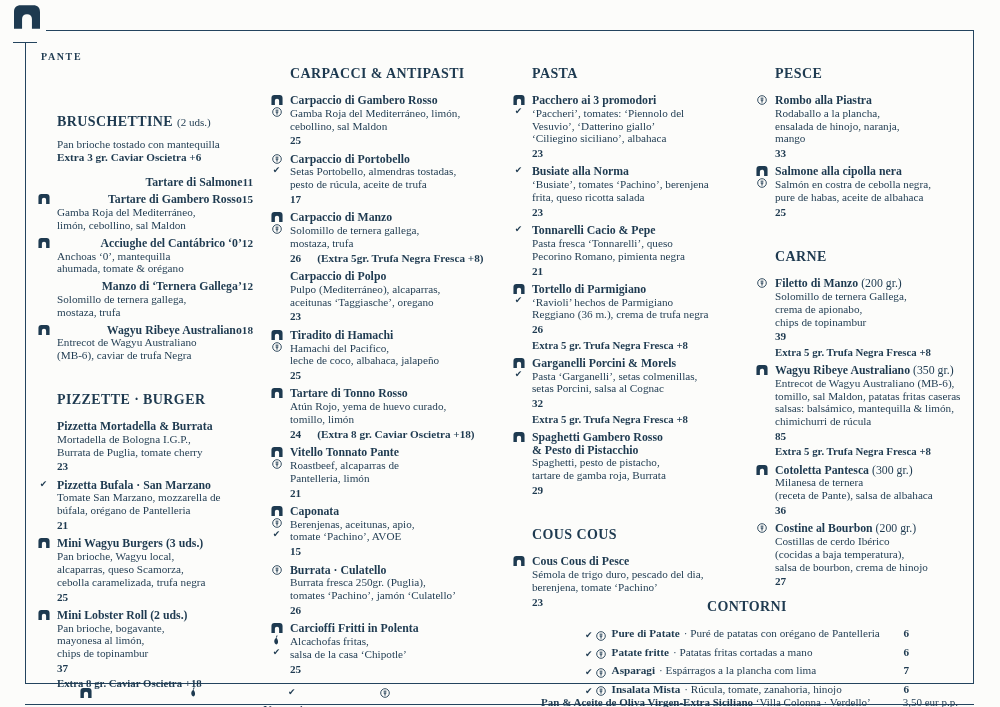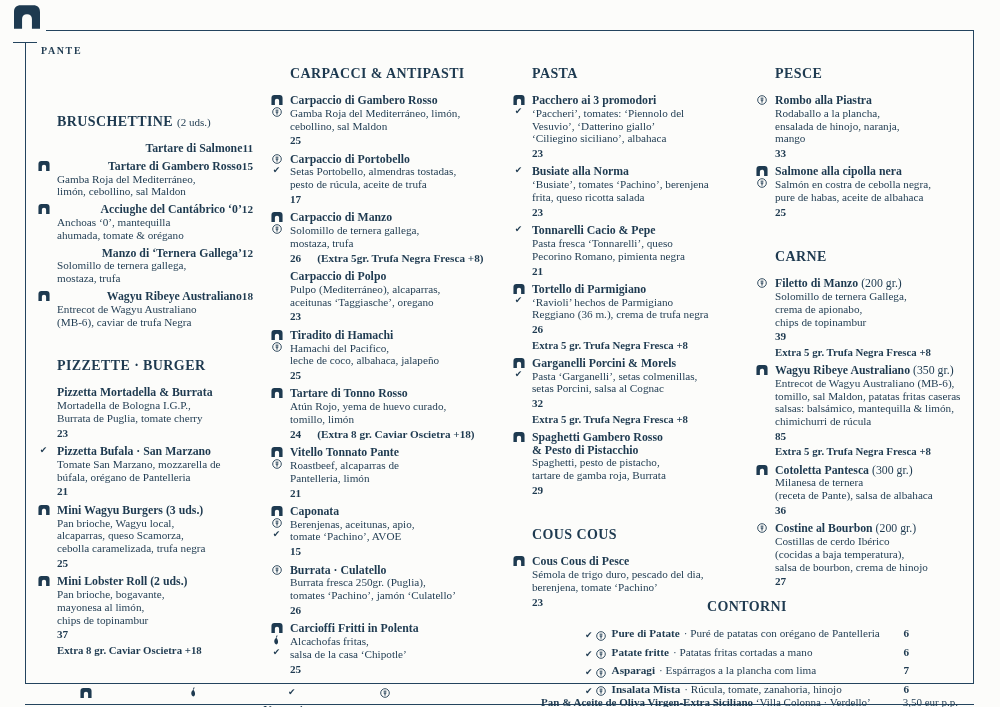--- a/index.html
+++ b/index.html
@@ -5,21 +5,21 @@
   html,body{margin:0;padding:0;}
   body{
     width:1000px;height:707px;position:relative;overflow:hidden;
     background:#fcfcfa;color:#1e3a50;
     font-family:"Liberation Serif","DejaVu Serif",serif;
   }
   .line{position:absolute;background:#24445e;}
   
   .logo{position:absolute;left:13px;top:5px;width:27px;text-align:center;}
   .logo svg{display:block;margin:0 auto;}
-  .logo-text{font-size:10px;font-weight:bold;letter-spacing:1.6px;margin-top:12px;padding-left:28px;}
+  .logo-text{font-size:10px;font-weight:bold;letter-spacing:1.6px;margin-top:18px;padding-left:28px;}
   
   .menu-col{position:absolute;top:66px;}
   #col1{left:57px;width:198px;margin-top:48px;}
   #col2{left:290px;width:208px;}
   #col3{left:532px;width:206px;}
   #col4{left:775px;width:197px;}
   .section + .section{margin-top:30px;}
   .heading{font-size:14px;font-weight:bold;letter-spacing:.4px;margin:0 0 12px 0;}
   .heading .suffix{font-size:11px;font-weight:normal;letter-spacing:0;}
   .intro{font-size:11.2px;line-height:12.8px;margin:-4px 0 12px 0;white-space:pre-line;}
@@ -68,20 +68,22 @@
     <svg width="26" height="24" viewBox="0 0 10 9">
         <path d="M0,9 V2.6 C0,0.9 0.9,0 2.6,0 H7.4 C9.1,0 10,0.9 10,2.6 V9 H6.9 V5.3 C6.9,4 6.2,3.4 5,3.4 C3.8,3.4 3.1,4 3.1,5.3 V9 Z" fill="#1e3a50"></path>
       </svg>
   </span>
   <div class="logo-text">PANTE</div>
 </div>
 
 <div class="menu-col" id="col1">
     <div class="section">
       <div class="heading">BRUSCHETTINE <span class="suffix">(2 uds.)</span></div>
+      <div class="intro">Pan brioche tostado con mantequilla
+<span class="extra-line">Extra 3 gr. Caviar Oscietra +6</span></div>
       <div class="item">
         <div class="title-row">
           <span class="item-title">Tartare di Salmone</span>
           <span class="price-inline">11</span>
         </div>
       </div>
       <div class="item">
         <div class="item-icons">
           <span class="icon">
             <svg width="12" height="10" viewBox="0 0 10 9">

